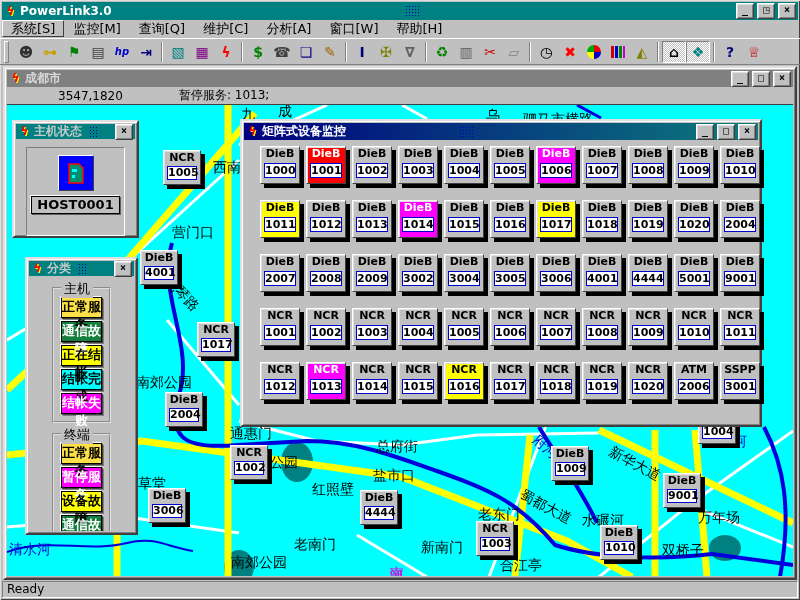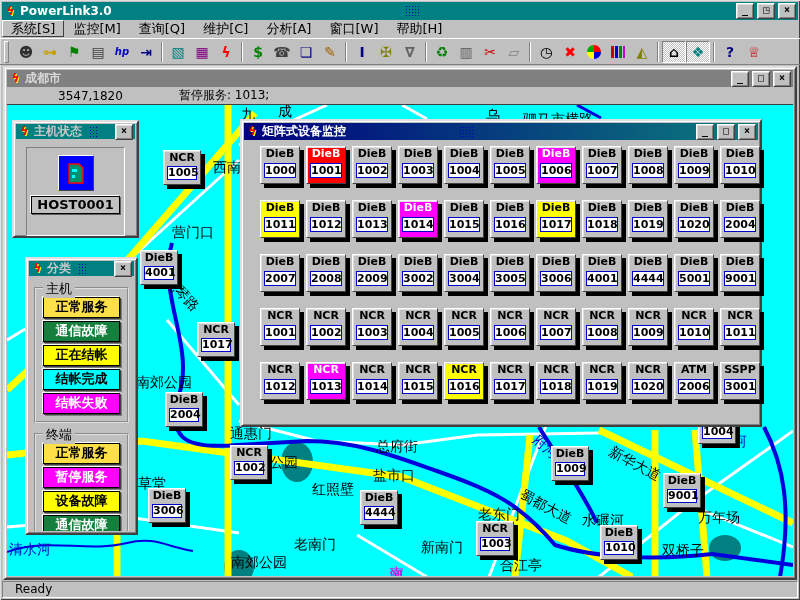--- a/index.html
+++ b/index.html
@@ -60,32 +60,32 @@
   #matrix-grid{position:relative;flex:1}
   
   #host-window{left:12px;top:120px;width:127px;height:118px;z-index:50}
   .titlebar.tool{height:15px;background:#008080;color:#c8c8c8;font-size:12px}
   .titlebar.tool .dither{width:8px;margin-left:4px}
   #host-panel{margin:8px 10px 0;height:80px;border:1px solid;border-color:#808080 #fff #fff #808080;display:flex;flex-direction:column;align-items:center;padding-top:7px;box-sizing:content-box}
   #host-icon{width:36px;height:36px;border:1px solid;border-color:#fff #404040 #404040 #fff;box-sizing:border-box}
   #host-label{margin-top:5px;padding:0 5px;border:1px solid #000;font-weight:bold;font-size:13px;line-height:16px;background:#c0c0c0;box-shadow:-1px -1px 0 #fff,1px 1px 0 #606060;color:#000}
   
   #legend-window{left:25px;top:257px;width:113px;height:278px;z-index:50;display:flex;flex-direction:column}
-  #legend-body{flex:1;padding:1px 3px;overflow:hidden}
+  #legend-body{flex:1;padding:1px 21px;overflow:hidden}
   .group{position:relative;margin:10px 2px 5px;padding:5px 5px 4px;border:2px groove #dfdfdf}
   .group-title{position:absolute;top:-9px;left:7px;background:#c0c0c0;padding:0 3px;font-size:13px;color:#000}
   .legend-item{height:19px;line-height:18px;text-align:center;font-size:13px;font-weight:bold;border:1px solid #000;margin:3px 2px;box-shadow:-1px -1px 0 #fff,1px 1px 0 #404040,2px 2px 0 #808080;color:#000}
   .li-white{background:#fde047}
   .li-red{background:#15803d;color:#fff}
   .li-yellow{background:#ffff00}
   .li-cyan{background:#00ffff}
   .li-magenta{background:#ff00ff;color:#fff}
   
   #statusbar{position:absolute;left:2px;top:581px;width:796px;height:17px;display:flex}
-  .sunken-cell{flex:1;border:1px solid;border-color:#808080 #fff #fff #808080;font-size:12px;line-height:15px;padding:0 12px;color:#000}
+  .sunken-cell{flex:1;border:1px solid;border-color:#808080 #fff #fff #808080;font-size:12px;line-height:15px;padding:0 4px;color:#000}
 </style>
 </head>
 <body>
 
 <div id="app">
 
   <div id="main-titlebar">
     <span class="logo">ϟ</span>
     <span class="title-text">PowerLink3.0</span>
     <span class="dither"></span>

